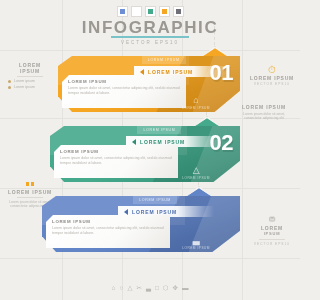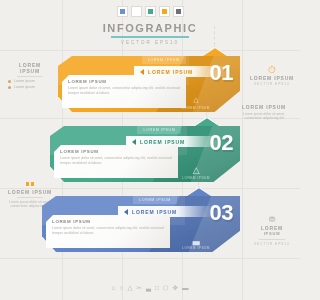--- a/index.html
+++ b/index.html
@@ -17,21 +17,21 @@
   .gl-v{width:1px;top:0;bottom:0;}
   .gl-h{height:1px;left:0;right:0;}
 
   
   .header{position:absolute;left:0;right:0;top:6px;text-align:center;}
   .swatches{display:flex;justify-content:center;gap:3px;margin-bottom:4px;}
   .sw{width:9px;height:9px;background:#fff;border:1px solid #dedbd6;
       display:flex;align-items:center;justify-content:center;}
   .sw i{display:block;width:5px;height:5px;}
   .title{
-    font-size:11px;letter-spacing:1.6px;color:#9b9892;font-weight:bold;
+    font-size:17px;letter-spacing:1.6px;color:#9b9892;font-weight:bold;
     line-height:14px;
   }
   .title-rule{width:78px;height:2px;background:#79c3c9;margin:1px auto 2px;}
   .subtitle{font-size:4.5px;letter-spacing:2px;color:#b3b0aa;}
 
   
   .row{position:absolute;height:56px;}
   .row1{left:58px;top:56px;width:182px;}
   .row2{left:50px;top:126px;width:190px;}
   .row3{left:42px;top:196px;width:198px;}
@@ -271,21 +271,20 @@
   </div>
 
   <div class="row row3">
     <div class="banner">
       <div class="base" id="base2" style="background: linear-gradient(160deg, rgb(98, 133, 200) 0%, rgb(98, 133, 200) 55%, rgb(77, 110, 174) 100%);"></div>
       <div class="gloss"></div>
       <div class="shade"></div>
       <div class="shade2"></div>
     </div>
     <div class="tab">LOREM IPSUM</div>
-    <div class="num">03</div>
     <div class="pill">
       <div class="tri" id="tri2" style="border-right: 4px solid rgb(77, 110, 174);"></div>
       <span id="pill2" style="color: rgb(77, 110, 174);">LOREM IPSUM</span>
     </div>
     <div class="card">
       <h4>LOREM IPSUM</h4>
       <p>Lorem ipsum dolor sit amet, consectetur adipisicing elit, sed do eiusmod tempor incididunt ut labore.</p>
     </div>
     <div class="b-icon">
       <div class="glyph">▃</div>

